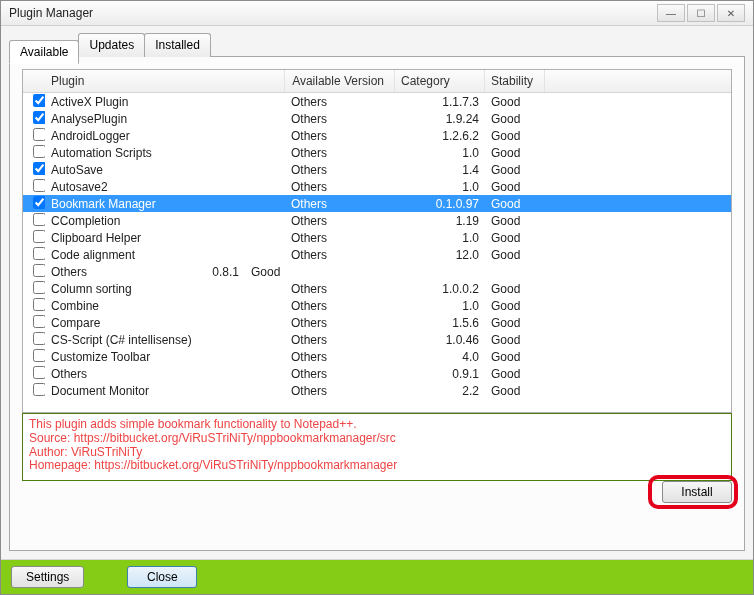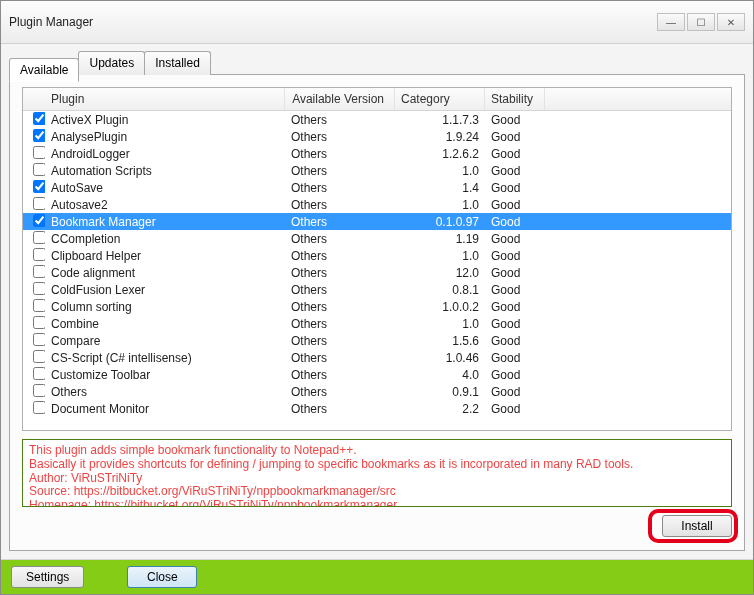--- a/index.html
+++ b/index.html
@@ -13,21 +13,21 @@
 }
 .window {
   width: 754px;
   height: 595px;
   background: #fff;
   border: 1px solid #8b8b8b;
   display: flex;
   flex-direction: column;
 }
 .titlebar {
-  height: 43px;
+  height: 25px;
   background: linear-gradient(#fdfdfd, #ececec);
   border-bottom: 1px solid #d0d0d0;
   display: flex;
   align-items: center;
   padding: 0 8px;
   justify-content: space-between;
 }
 .titlebar .title { color: #222; font-size: 12px; }
 .winbtns { display: flex; gap: 2px; }
 .winbtn {
@@ -68,21 +68,20 @@
   top: 8px;
   z-index: 3;
 }
 .tabpanel {
   border: 1px solid #a7a7a7;
   flex: 1;
   background: #fcfcfc;
   padding: 12px 12px 10px 12px;
   display: flex;
   flex-direction: column;
-  gap: 8px;
 }
 .listwrap {
   border: 1px solid #b0b0b0;
   background: #fff;
   height: 344px;
   display: flex;
   flex-direction: column;
   position: relative;
 }
 .listheader {
@@ -257,21 +256,20 @@
             </div>
             <div class="row">
               <div class="col chk"><input type="checkbox" style=""></div>
               <div class="col name">Code alignment</div>
               <div class="col cat">Others</div>
               <div class="col ver">12.0</div>
               <div class="col stab">Good</div>
             </div>
             <div class="row">
               <div class="col chk"><input type="checkbox" style=""></div>
-              <div class="col name">ColdFusion Lexer</div>
               <div class="col cat">Others</div>
               <div class="col ver">0.8.1</div>
               <div class="col stab">Good</div>
             </div>
             <div class="row">
               <div class="col chk"><input type="checkbox" style=""></div>
               <div class="col name">Column sorting</div>
               <div class="col cat">Others</div>
               <div class="col ver">1.0.0.2</div>
               <div class="col stab">Good</div>
@@ -316,23 +314,22 @@
               <div class="col name">Document Monitor</div>
               <div class="col cat">Others</div>
               <div class="col ver">2.2</div>
               <div class="col stab">Good</div>
             </div>
           </div>
       </div>
 
       <div class="desc">
         <div>This plugin adds simple bookmark functionality to Notepad++.</div>
-        <div>Basically it provides shortcuts for defining / jumping to specific bookmarks as it is incorporated in many RAD tools.</div>
+        <div>Source: https://bitbucket.org/ViRuSTriNiTy/nppbookmarkmanager/src</div>
         <div>Author: ViRuSTriNiTy</div>
-        <div>Source: https://bitbucket.org/ViRuSTriNiTy/nppbookmarkmanager/src</div>
         <div>Homepage: https://bitbucket.org/ViRuSTriNiTy/nppbookmarkmanager</div>
       </div>
 
       <div class="installrow">
         <button class="btn">Install</button>
         <div class="install-highlight"></div>
       </div>
 
     </div>
   </div>

